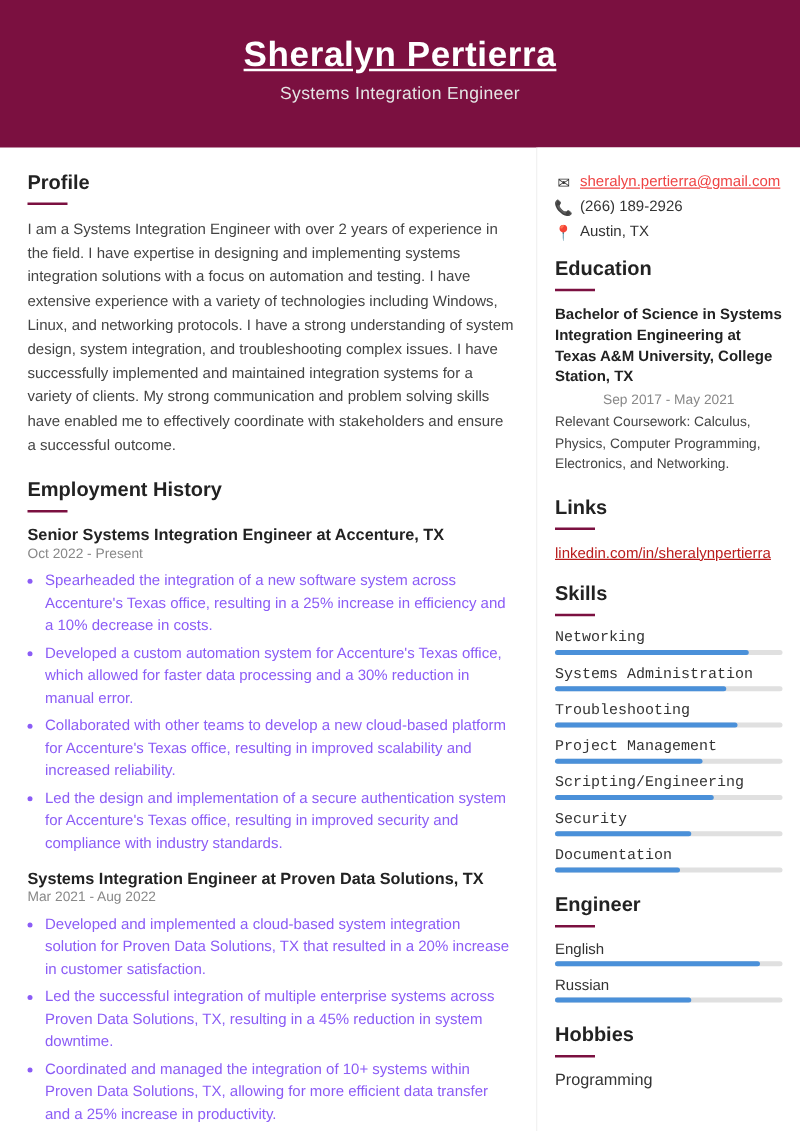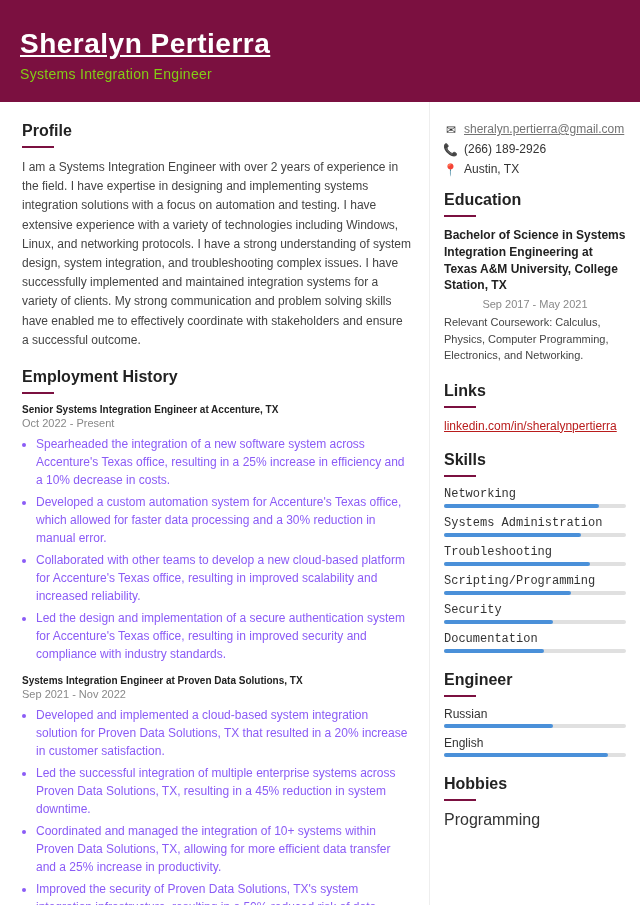--- a/index.html
+++ b/index.html
@@ -1,47 +1,47 @@
 <!DOCTYPE html>
 <html><head>
   <meta charset="utf-8">
   <style>
     * { margin: 0; padding: 0; box-sizing: border-box; }
     body { font-family: Arial, sans-serif; font-size: 13px; color: #333; background: #f0f0f0; display: flex; justify-content: center; align-items: flex-start; min-height: 905px; }
     .resume { width: 640px; min-height: 905px; background: #fff; display: flex; flex-direction: column; }
-    .header { background: #7b1040; color: #fff; padding: 28px 20px 20px; }
+    .header { background: #7b1040; color: #fff; text-align: center; padding: 28px 20px 36px; }
     .header h1 { font-size: 28px; font-weight: bold; letter-spacing: 0.5px; margin-bottom: 6px; }
     .header h1 span { text-decoration: underline; }
-    .header .subtitle { font-size: 14px; color: #84cc16; letter-spacing: 0.3px; }
+    .header .subtitle { font-size: 14px; color: #e5e5e5; letter-spacing: 0.3px; }
     .body { display: flex; flex: 1; }
     .left { flex: 1; padding: 20px 18px 20px 22px; border-right: 1px solid #eee; }
     .right { width: 210px; padding: 20px 14px; background: #fff; }
     .section-title { font-size: 16px; font-weight: bold; color: #222; margin-bottom: 6px; }
     .section-divider { height: 2px; background: #7b1040; width: 32px; margin-bottom: 10px; }
     .section { margin-bottom: 18px; }
     .profile-text { font-size: 12px; line-height: 1.6; color: #444; }
-    .job-title { font-size: 10px; font-weight: bold; color: #222; margin-bottom: 2px; }
+    .job-title { font-size: 13px; font-weight: bold; color: #222; margin-bottom: 2px; }
     .job-date { font-size: 11px; color: #888; margin-bottom: 6px; }
     .bullet-list { padding-left: 14px; }
     .bullet-list li { font-size: 12px; line-height: 1.5; color: #8b5cf6; margin-bottom: 4px; }
     
     .contact-item { display: flex; align-items: flex-start; gap: 6px; font-size: 12px; margin-bottom: 5px; color: #333; }
-    .contact-item a { color: #737373; text-decoration: underline; font-size: 12px; }
+    .contact-item a { color: #ef4444; text-decoration: underline; font-size: 12px; }
     .contact-icon { width: 14px; height: 14px; display: inline-flex; align-items: center; justify-content: center; flex-shrink: 0; margin-top: 1px; }
     .edu-degree { font-size: 12px; font-weight: bold; color: #222; margin-bottom: 4px; line-height: 1.4; }
     .edu-date { font-size: 11px; color: #888; margin-bottom: 4px; text-align: center; }
     .edu-coursework { font-size: 11px; color: #444; line-height: 1.5; }
     .link-item a { color: #b91c1c; text-decoration: underline; font-size: 12px; }
     .skill-item { margin-bottom: 8px; font-family: Liberation Mono, monospace; }
     .skill-name { font-size: 12px; color: #333; margin-bottom: 3px; }
     .skill-bar-bg { height: 4px; background: #e0e0e0; border-radius: 2px; }
     .skill-bar-fill { height: 4px; background: #4a90d9; border-radius: 2px; }
     .lang-item { margin-bottom: 8px; }
     .lang-name { font-size: 12px; color: #333; margin-bottom: 3px; }
-    .hobby-item { font-size: 16px; color: #333; }
+    .hobby-item { font-size: 13px; color: #333; }
   </style>
 </head>
 <body>
 
 <div class="resume">
 
   <div class="header">
     <h1>
       <span>Sheralyn Pertierra</span>
     </h1>
@@ -68,21 +68,21 @@
           <ul class="bullet-list">
             <li>Spearheaded the integration of a new software system across Accenture's Texas office, resulting in a 25% increase in efficiency and a 10% decrease in costs.</li>
             <li>Developed a custom automation system for Accenture's Texas office, which allowed for faster data processing and a 30% reduction in manual error.</li>
             <li>Collaborated with other teams to develop a new cloud-based platform for Accenture's Texas office, resulting in improved scalability and increased reliability.</li>
             <li>Led the design and implementation of a secure authentication system for Accenture's Texas office, resulting in improved security and compliance with industry standards.</li>
           </ul>
         </div>
 
         <div class="job" style="margin-top:12px;">
           <div class="job-title">Systems Integration Engineer at Proven Data Solutions, TX</div>
-          <div class="job-date">Sep 2021 - Nov 2022</div>
+          <div class="job-date">Mar 2021 - Aug 2022</div>
           <ul class="bullet-list">
             <li>Developed and implemented a cloud-based system integration solution for Proven Data Solutions, TX that resulted in a 20% increase in customer satisfaction.</li>
             <li>Led the successful integration of multiple enterprise systems across Proven Data Solutions, TX, resulting in a 45% reduction in system downtime.</li>
             <li>Coordinated and managed the integration of 10+ systems within Proven Data Solutions, TX, allowing for more efficient data transfer and a 25% increase in productivity.</li>
             <li>Improved the security of Proven Data Solutions, TX's system integration infrastructure, resulting in a 50% reduced risk of data breaches.</li>
           </ul>
         </div>
       </div>
 
     </div>
@@ -135,21 +135,27 @@
               <div class="skill-bar-fill" style="width:75%"></div>
             </div>
         </div>
         <div class="skill-item">
           <div class="skill-name">Troubleshooting</div>
           <div class="skill-bar-bg">
               <div class="skill-bar-fill" style="width:80%"></div>
             </div>
         </div>
         <div class="skill-item">
-          <div class="skill-name">Scripting/Programming</div>
+          <div class="skill-name">Project Management</div>
+          <div class="skill-bar-bg">
+              <div class="skill-bar-fill" style="width:65%"></div>
+            </div>
+        </div>
+        <div class="skill-item">
+          <div class="skill-name">Scripting/Engineering</div>
           <div class="skill-bar-bg">
               <div class="skill-bar-fill" style="width:70%"></div>
             </div>
         </div>
         <div class="skill-item">
           <div class="skill-name">Security</div>
           <div class="skill-bar-bg">
               <div class="skill-bar-fill" style="width:60%"></div>
             </div>
         </div>
@@ -158,29 +164,29 @@
           <div class="skill-bar-bg">
               <div class="skill-bar-fill" style="width:55%"></div>
             </div>
         </div>
       </div>
 
       <div class="section">
         <div class="section-title">Engineer</div>
         <div class="section-divider"></div>
         <div class="lang-item">
+          <div class="lang-name">English</div>
+          <div class="skill-bar-bg">
+              <div class="skill-bar-fill" style="width:90%"></div>
+            </div>
+        </div>
+        <div class="lang-item">
           <div class="lang-name">Russian</div>
           <div class="skill-bar-bg">
               <div class="skill-bar-fill" style="width:60%"></div>
-            </div>
-        </div>
-        <div class="lang-item">
-          <div class="lang-name">English</div>
-          <div class="skill-bar-bg">
-              <div class="skill-bar-fill" style="width:90%"></div>
             </div>
         </div>
       </div>
 
       <div class="section">
         <div class="section-title">Hobbies</div>
         <div class="section-divider"></div>
         <div class="hobby-item">Programming</div>
       </div>
 

